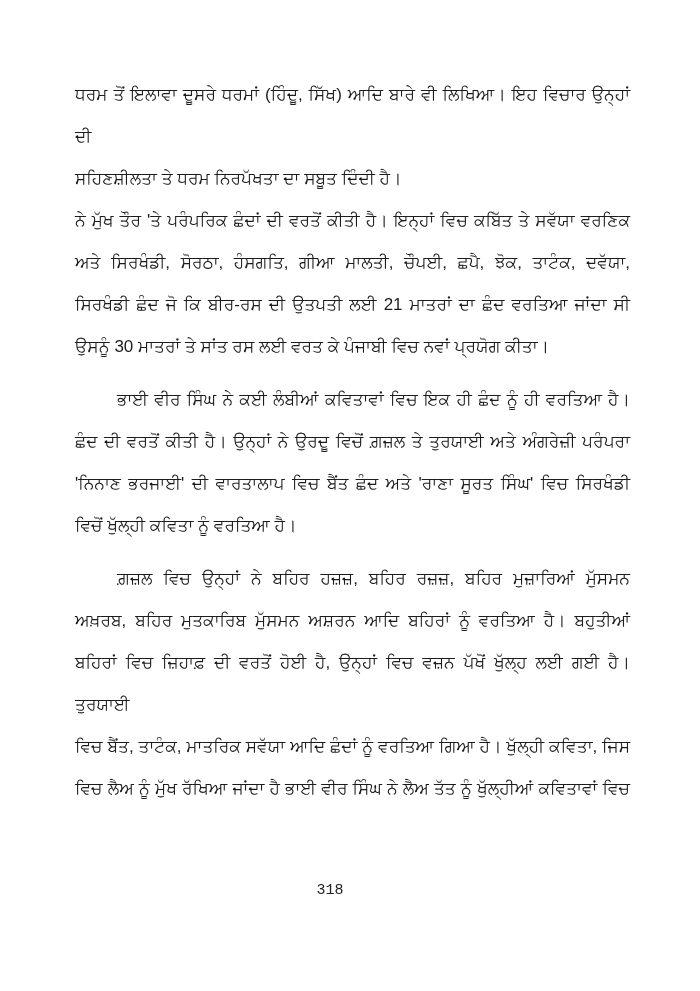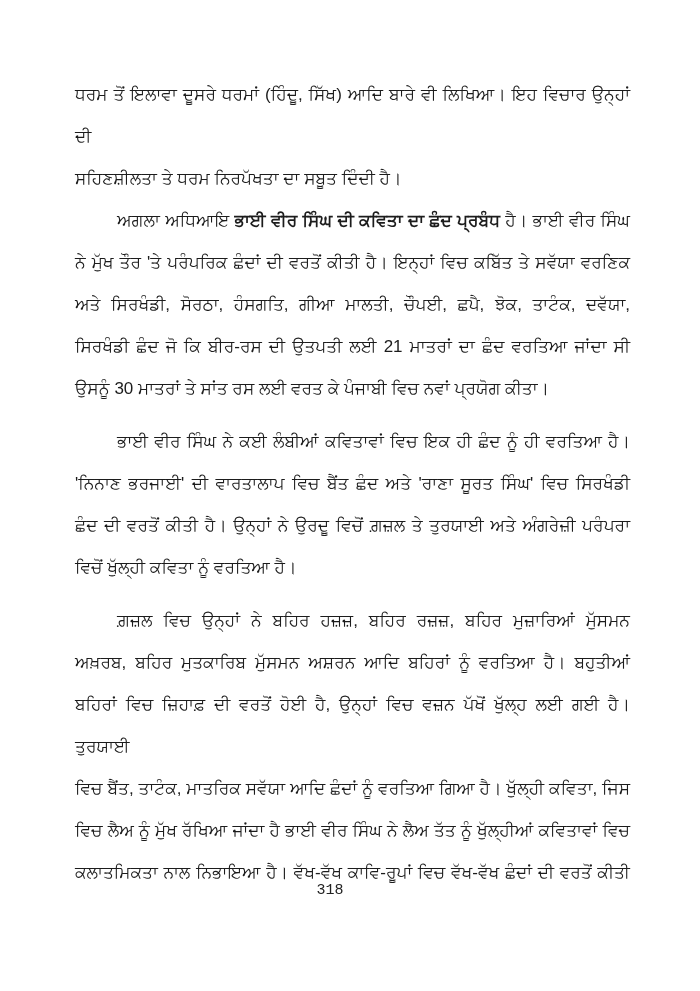--- a/index.html
+++ b/index.html
@@ -49,35 +49,33 @@
 </head>
 <body>
 
 <div class="page">
   <div class="content">
       <div class="paragraph">
         <div class="line"><span class="seg">ਧਰਮ ਤੋਂ ਇਲਾਵਾ ਦੂਸਰੇ ਧਰਮਾਂ (ਹਿੰਦੂ, ਸਿੱਖ) ਆਦਿ ਬਾਰੇ ਵੀ ਲਿਖਿਆ। ਇਹ ਵਿਚਾਰ ਉਨ੍ਹਾਂ ਦੀ</span></div>
         <div class="line ragged"><span class="seg">ਸਹਿਣਸ਼ੀਲਤਾ ਤੇ ਧਰਮ ਨਿਰਪੱਖਤਾ ਦਾ ਸਬੂਤ ਦਿੰਦੀ ਹੈ।</span></div>
       </div>
       <div class="paragraph">
-        <div class="line indent"><span class="seg">ਅਗਲਾ ਅਧਿਆਇ </span><span class="seg bold">ਭਾਈ ਵੀਰ ਸਿੰਘ ਦੀ ਕਵਿਤਾ ਦਾ ਛੰਦ ਪ੍ਰਬੰਧ</span><span class="seg"> ਹੈ। ਭਾਈ ਵੀਰ ਸਿੰਘ</span></div>
         <div class="line"><span class="seg">ਨੇ ਮੁੱਖ ਤੌਰ 'ਤੇ ਪਰੰਪਰਿਕ ਛੰਦਾਂ ਦੀ ਵਰਤੋਂ ਕੀਤੀ ਹੈ। ਇਨ੍ਹਾਂ ਵਿਚ ਕਬਿੱਤ ਤੇ ਸਵੱਯਾ ਵਰਣਿਕ</span></div>
         <div class="line"><span class="seg">ਅਤੇ ਸਿਰਖੰਡੀ, ਸੋਰਠਾ, ਹੰਸਗਤਿ, ਗੀਆ ਮਾਲਤੀ, ਚੌਪਈ, ਛਪੈ, ਝੋਕ, ਤਾਟੰਕ, ਦਵੱਯਾ,</span></div>
         <div class="line"><span class="seg">ਸਿਰਖੰਡੀ ਛੰਦ ਜੋ ਕਿ ਬੀਰ-ਰਸ ਦੀ ਉਤਪਤੀ ਲਈ 21 ਮਾਤਰਾਂ ਦਾ ਛੰਦ ਵਰਤਿਆ ਜਾਂਦਾ ਸੀ</span></div>
         <div class="line ragged"><span class="seg">ਉਸਨੂੰ 30 ਮਾਤਰਾਂ ਤੇ ਸਾਂਤ ਰਸ ਲਈ ਵਰਤ ਕੇ ਪੰਜਾਬੀ ਵਿਚ ਨਵਾਂ ਪ੍ਰਯੋਗ ਕੀਤਾ।</span></div>
       </div>
       <div class="paragraph gap-before">
         <div class="line indent"><span class="seg">ਭਾਈ ਵੀਰ ਸਿੰਘ ਨੇ ਕਈ ਲੰਬੀਆਂ ਕਵਿਤਾਵਾਂ ਵਿਚ ਇਕ ਹੀ ਛੰਦ ਨੂੰ ਹੀ ਵਰਤਿਆ ਹੈ।</span></div>
+        <div class="line"><span class="seg">ਛੰਦ ਦੀ ਵਰਤੋਂ ਕੀਤੀ ਹੈ। ਉਨ੍ਹਾਂ ਨੇ ਉਰਦੂ ਵਿਚੋਂ ਗ਼ਜ਼ਲ ਤੇ ਤੁਰਯਾਈ ਅਤੇ ਅੰਗਰੇਜ਼ੀ ਪਰੰਪਰਾ</span></div>
         <div class="line"><span class="seg">'ਨਿਨਾਣ ਭਰਜਾਈ' ਦੀ ਵਾਰਤਾਲਾਪ ਵਿਚ ਬੈਂਤ ਛੰਦ ਅਤੇ 'ਰਾਣਾ ਸੂਰਤ ਸਿੰਘ' ਵਿਚ ਸਿਰਖੰਡੀ</span></div>
-        <div class="line"><span class="seg">ਛੰਦ ਦੀ ਵਰਤੋਂ ਕੀਤੀ ਹੈ। ਉਨ੍ਹਾਂ ਨੇ ਉਰਦੂ ਵਿਚੋਂ ਗ਼ਜ਼ਲ ਤੇ ਤੁਰਯਾਈ ਅਤੇ ਅੰਗਰੇਜ਼ੀ ਪਰੰਪਰਾ</span></div>
         <div class="line ragged"><span class="seg">ਵਿਚੋਂ ਖੁੱਲ੍ਹੀ ਕਵਿਤਾ ਨੂੰ ਵਰਤਿਆ ਹੈ।</span></div>
       </div>
       <div class="paragraph gap-before">
         <div class="line indent"><span class="seg">ਗ਼ਜ਼ਲ ਵਿਚ ਉਨ੍ਹਾਂ ਨੇ ਬਹਿਰ ਹਜ਼ਜ਼, ਬਹਿਰ ਰਜ਼ਜ਼, ਬਹਿਰ ਮੁਜ਼ਾਰਿਆਂ ਮੁੱਸਮਨ</span></div>
         <div class="line"><span class="seg">ਅਖ਼ਰਬ, ਬਹਿਰ ਮੁਤਕਾਰਿਬ ਮੁੱਸਮਨ ਅਸ਼ਰਨ ਆਦਿ ਬਹਿਰਾਂ ਨੂੰ ਵਰਤਿਆ ਹੈ। ਬਹੁਤੀਆਂ</span></div>
         <div class="line"><span class="seg">ਬਹਿਰਾਂ ਵਿਚ ਜ਼ਿਹਾਫ਼ ਦੀ ਵਰਤੋਂ ਹੋਈ ਹੈ, ਉਨ੍ਹਾਂ ਵਿਚ ਵਜ਼ਨ ਪੱਖੋਂ ਖੁੱਲ੍ਹ ਲਈ ਗਈ ਹੈ। ਤੁਰਯਾਈ</span></div>
         <div class="line"><span class="seg">ਵਿਚ ਬੈਂਤ, ਤਾਟੰਕ, ਮਾਤਰਿਕ ਸਵੱਯਾ ਆਦਿ ਛੰਦਾਂ ਨੂੰ ਵਰਤਿਆ ਗਿਆ ਹੈ। ਖੁੱਲ੍ਹੀ ਕਵਿਤਾ, ਜਿਸ</span></div>
         <div class="line"><span class="seg">ਵਿਚ ਲੈਅ ਨੂੰ ਮੁੱਖ ਰੱਖਿਆ ਜਾਂਦਾ ਹੈ ਭਾਈ ਵੀਰ ਸਿੰਘ ਨੇ ਲੈਅ ਤੱਤ ਨੂੰ ਖੁੱਲ੍ਹੀਆਂ ਕਵਿਤਾਵਾਂ ਵਿਚ</span></div>
-        <div class="line"><span class="seg">ਕਲਾਤਮਿਕਤਾ ਨਾਲ ਨਿਭਾਇਆ ਹੈ। ਵੱਖ-ਵੱਖ ਕਾਵਿ-ਰੂਪਾਂ ਵਿਚ ਵੱਖ-ਵੱਖ ਛੰਦਾਂ ਦੀ ਵਰਤੋਂ ਕੀਤੀ</span></div>
       </div>
     </div>
   <div class="footer">318</div>
 </div>
 
 </body></html>

